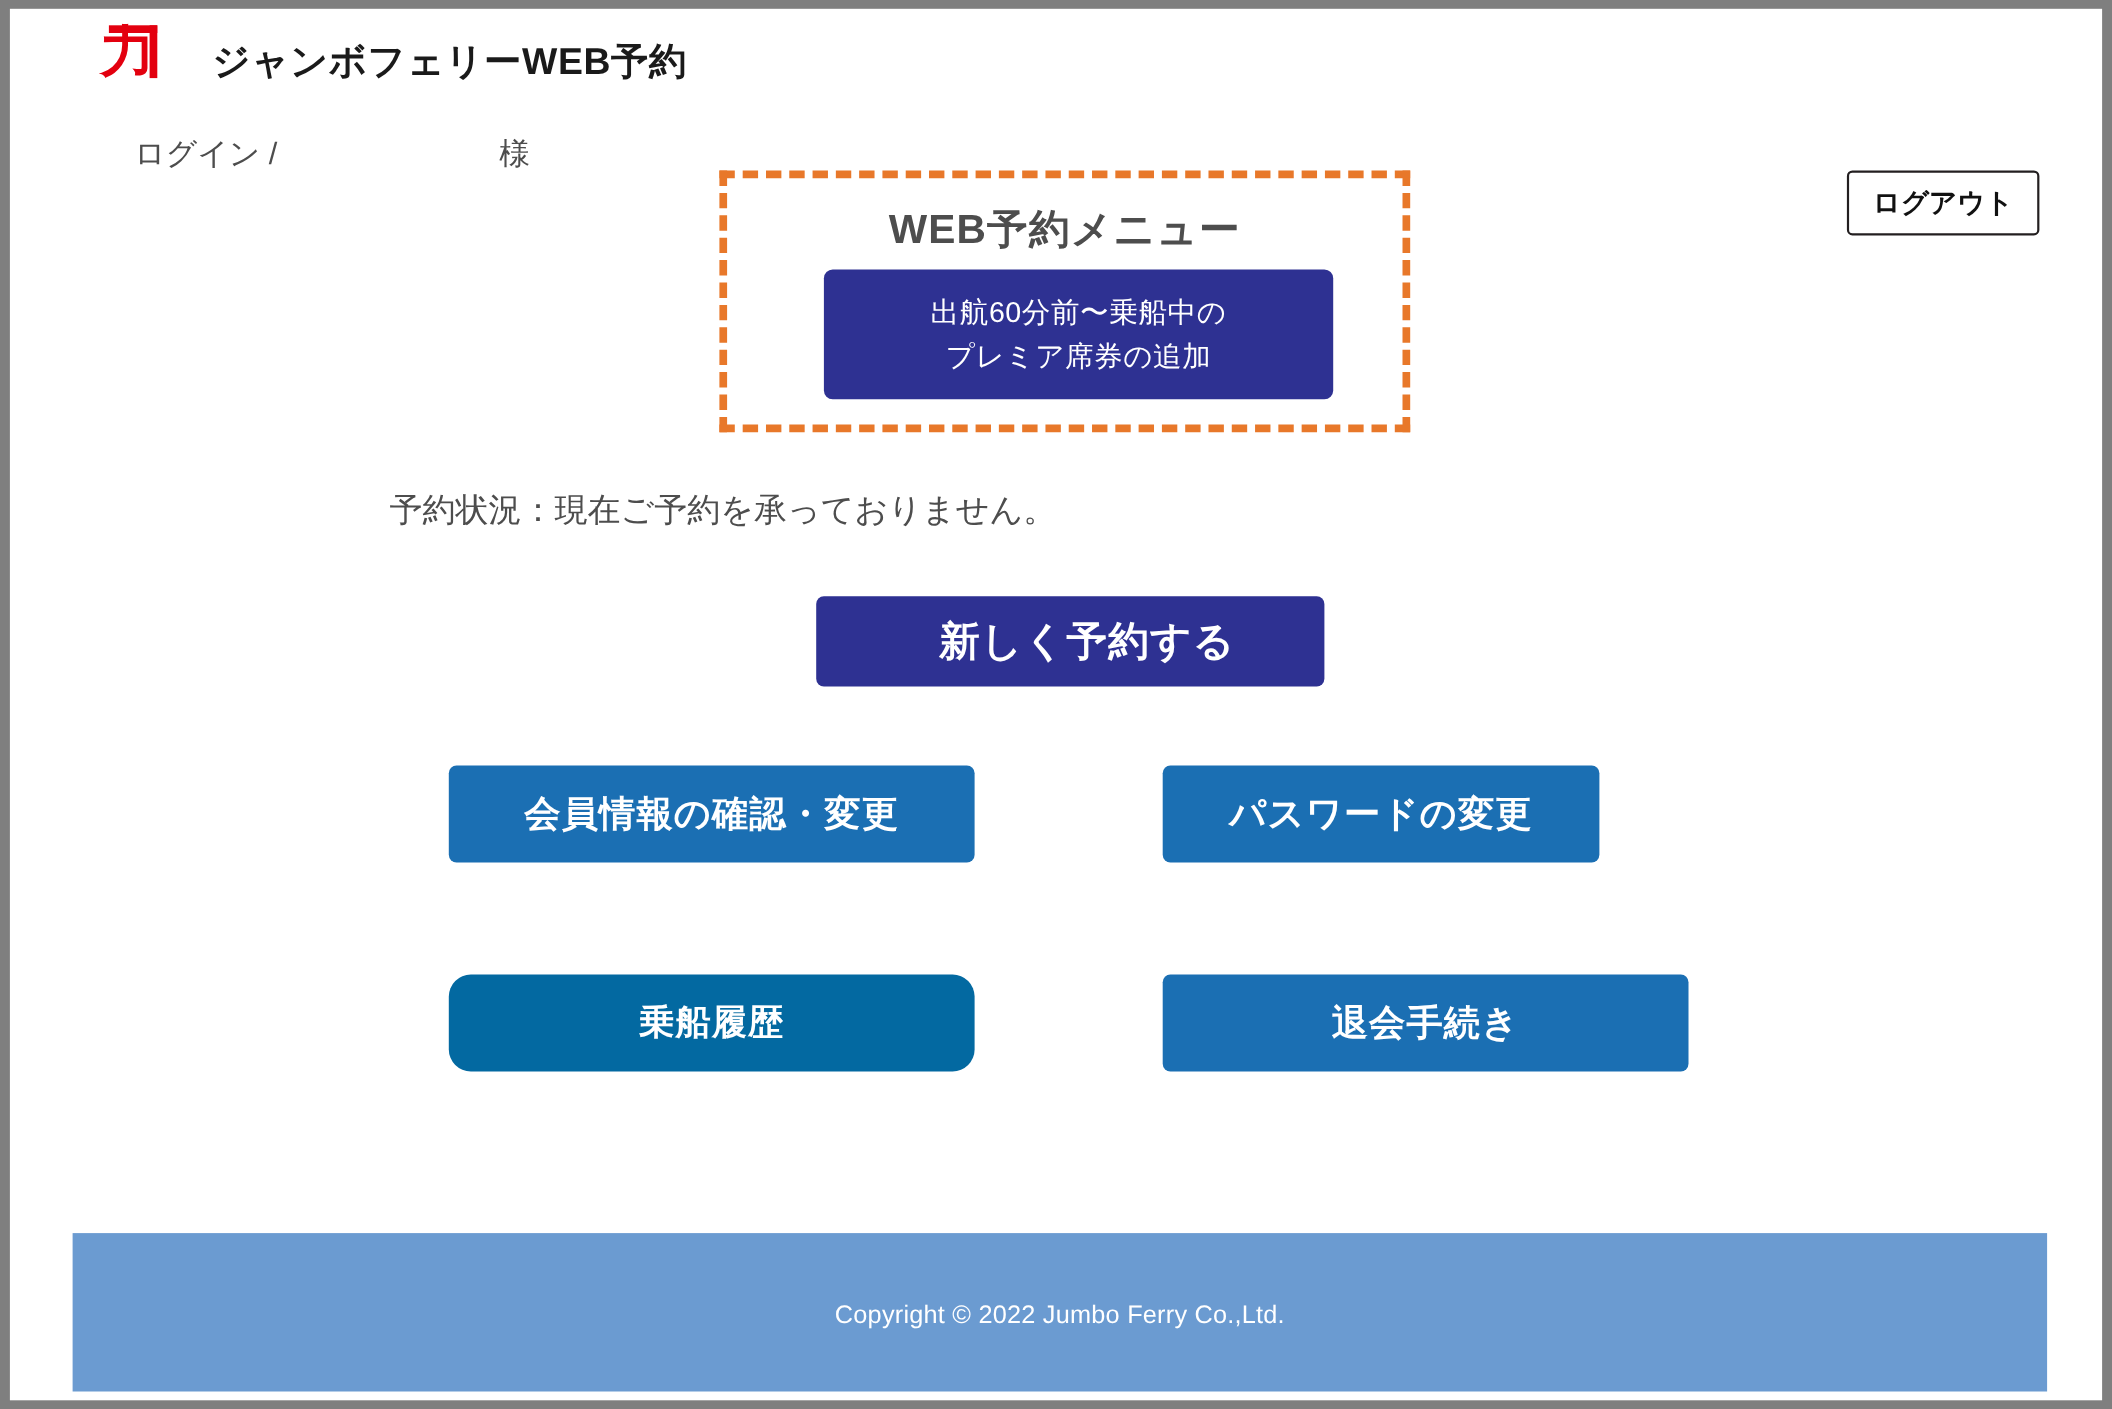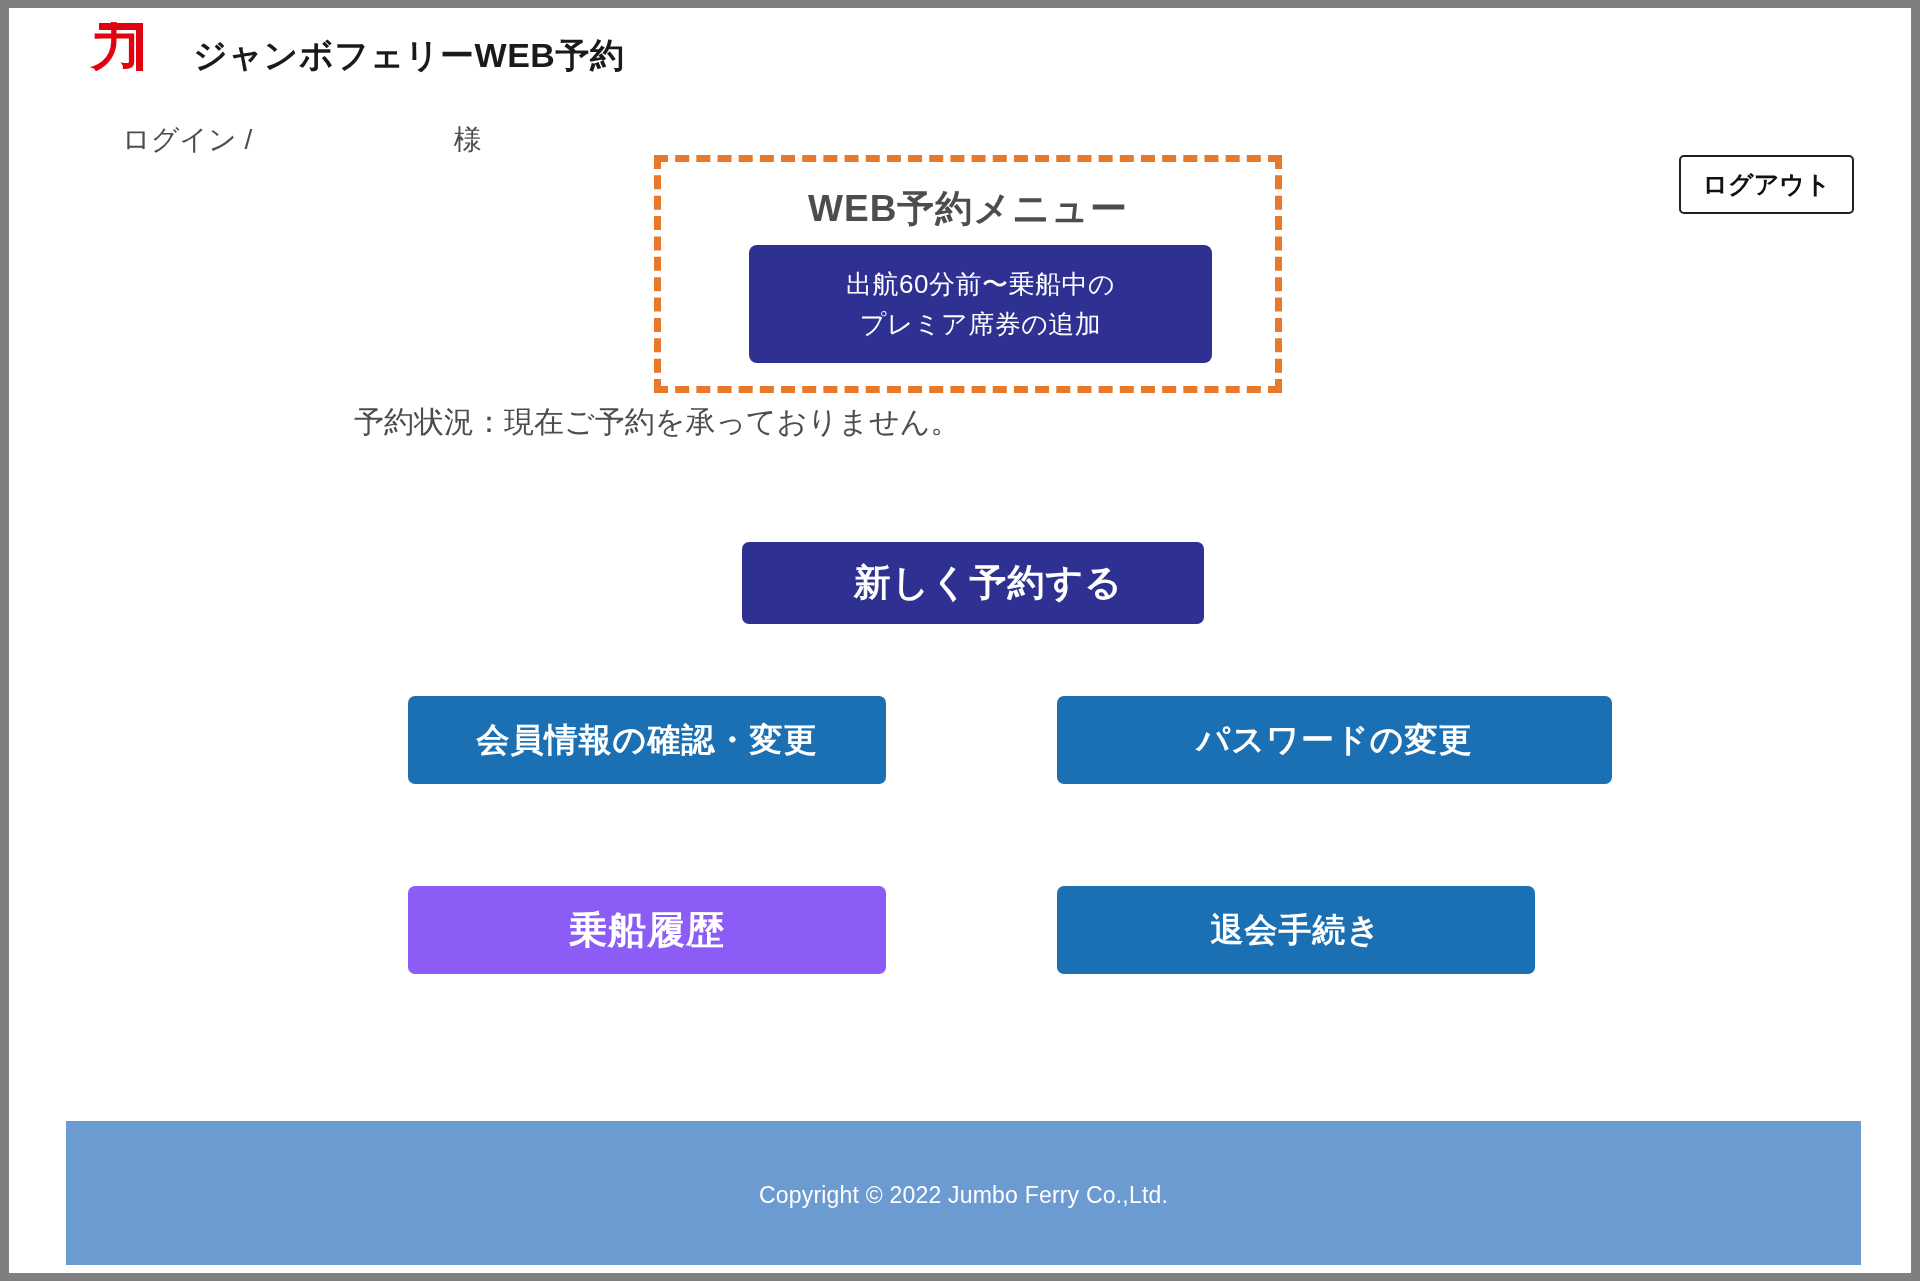--- a/index.html
+++ b/index.html
@@ -157,21 +157,21 @@
     font-weight: 400;
     line-height: 40px;
     letter-spacing: 0.5px;
     white-space: nowrap;
   }
 
   
   .reservation-status {
     position: absolute;
     left: 345px;
-    top: 394px;
+    top: 436px;
     font-size: 30px;
     color: #4d4d4d;
     white-space: nowrap;
   }
 
   
   .btn {
     position: absolute;
     border-radius: 7px;
     display: flex;
@@ -198,34 +198,35 @@
     top: 688px;
     width: 478px;
     height: 88px;
     background: #1b6fb3;
     font-size: 33px;
     letter-spacing: 1px;
   }
   .btn-change-password {
     left: 1048px;
     top: 688px;
-    width: 555px;
+    width: 397px;
     height: 88px;
     background: #1b6fb3;
     font-size: 33px;
     letter-spacing: 1px;
   }
   .btn-boarding-history {
     left: 399px;
     top: 878px;
     width: 478px;
     height: 88px;
-    background: #8b5cf6;
-    font-size: 38px;
-    letter-spacing: 1px;
+    background: #0369a1;
+    font-size: 32px;
+    letter-spacing: 1px;
+    border-radius: 20px;
   }
   .btn-withdrawal {
     left: 1048px;
     top: 878px;
     width: 478px;
     height: 88px;
     background: #1b6fb3;
     font-size: 33px;
     letter-spacing: 1px;
     text-align: center;

